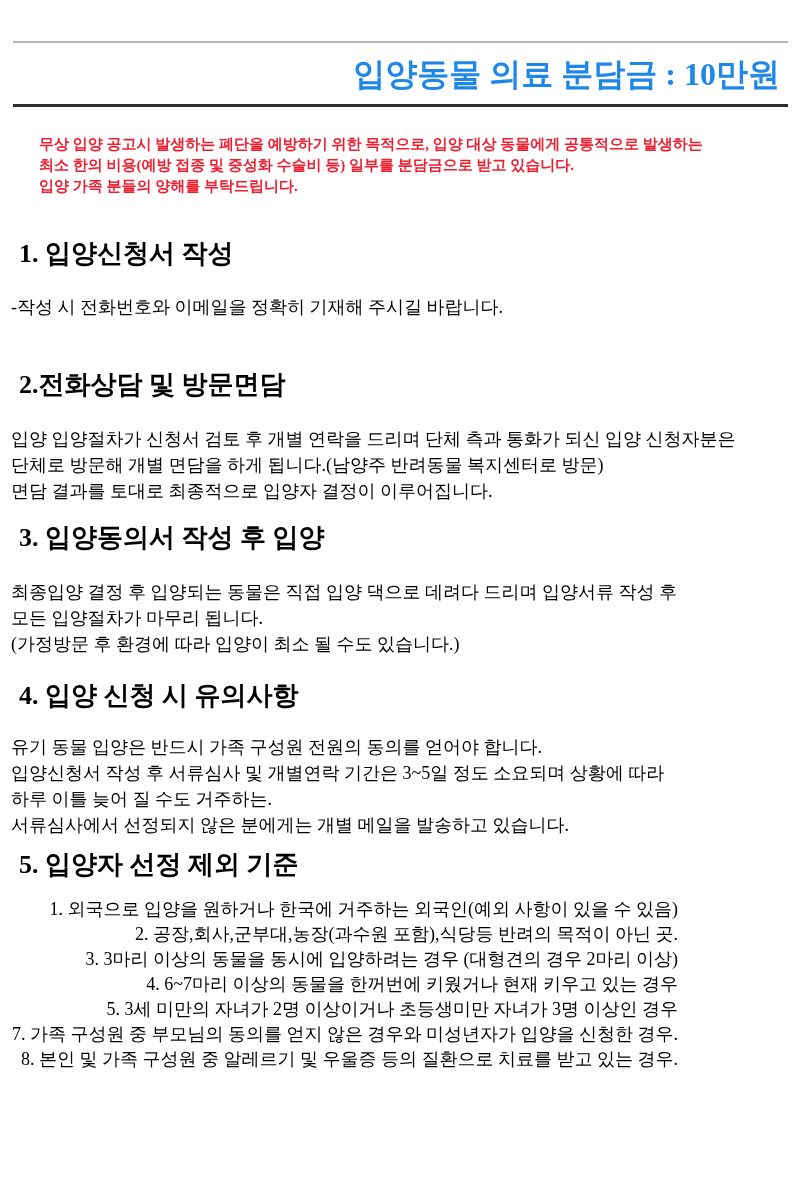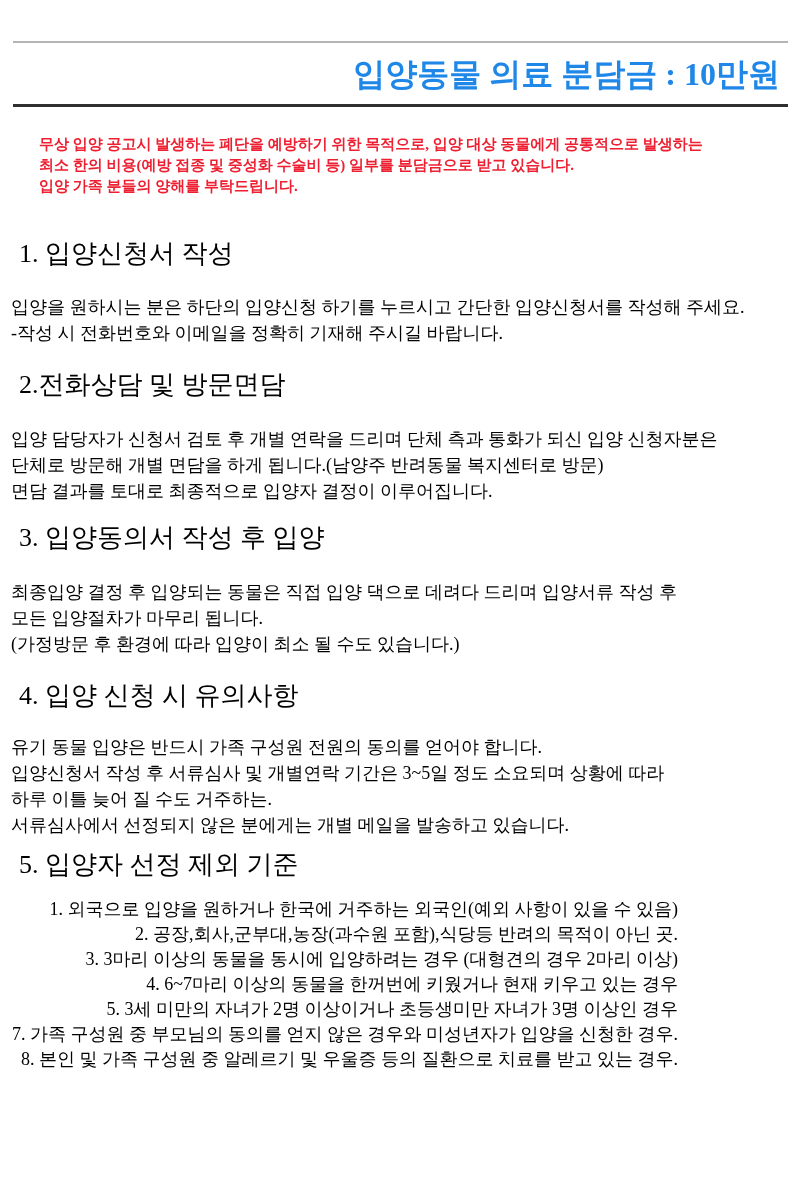--- a/index.html
+++ b/index.html
@@ -40,21 +40,21 @@
     font-weight: bold;
     color: #ee1f31;
     white-space: nowrap;
     margin-left: 18px;
   }
   .heading {
     position: absolute;
     left: 19px;
     font-size: 26px;
     line-height: 32px;
-    font-weight: normal;
+    font-weight: bold;
     color: #000000;
     white-space: nowrap;
   }
   .body {
     position: absolute;
     left: 11px;
     font-size: 18px;
     line-height: 26px;
     color: #000000;
     white-space: nowrap;
@@ -73,27 +73,26 @@
   <div class="rule rule-title"></div>
 
   <div class="notice">
     <div>무상 입양 공고시 발생하는 폐단을 예방하기 위한 목적으로, 입양 대상 동물에게 공통적으로 발생하는</div>
     <div>최소 한의 비용(예방 접종 및 중성화 수술비 등) 일부를 분담금으로 받고 있습니다.</div>
     <div>입양 가족 분들의 양해를 부탁드립니다.</div>
   </div>
 
   <div class="heading" style="top:238px">1. 입양신청서 작성</div>
   <div class="body" style="top:294px">
-    <div>입양을 원하시는 분은 하단의 입양신청 하기를 누르시고 간단한 입양신청서를 작성해 주세요.</div>
     <div>-작성 시 전화번호와 이메일을 정확히 기재해 주시길 바랍니다.</div>
   </div>
 
   <div class="heading" style="top:369px">2.전화상담 및 방문면담</div>
   <div class="body" style="top:426px">
-    <div>입양 담당자가 신청서 검토 후 개별 연락을 드리며 단체 측과 통화가 되신 입양 신청자분은</div>
+    <div>입양 입양절차가 신청서 검토 후 개별 연락을 드리며 단체 측과 통화가 되신 입양 신청자분은</div>
     <div>단체로 방문해 개별 면담을 하게 됩니다.(남양주 반려동물 복지센터로 방문)</div>
     <div>면담 결과를 토대로 최종적으로 입양자 결정이 이루어집니다.</div>
   </div>
 
   <div class="heading" style="top:522px">3. 입양동의서 작성 후 입양</div>
   <div class="body" style="top:579px">
     <div>최종입양 결정 후 입양되는 동물은 직접 입양 댁으로 데려다 드리며 입양서류 작성 후</div>
     <div>모든 입양절차가 마무리 됩니다.</div>
     <div>(가정방문 후 환경에 따라 입양이 최소 될 수도 있습니다.)</div>
   </div>

